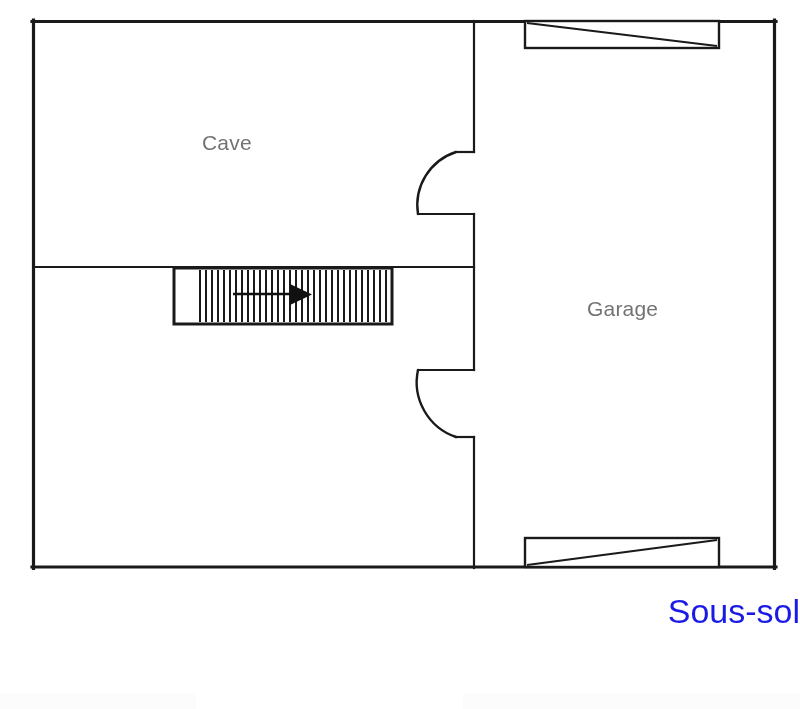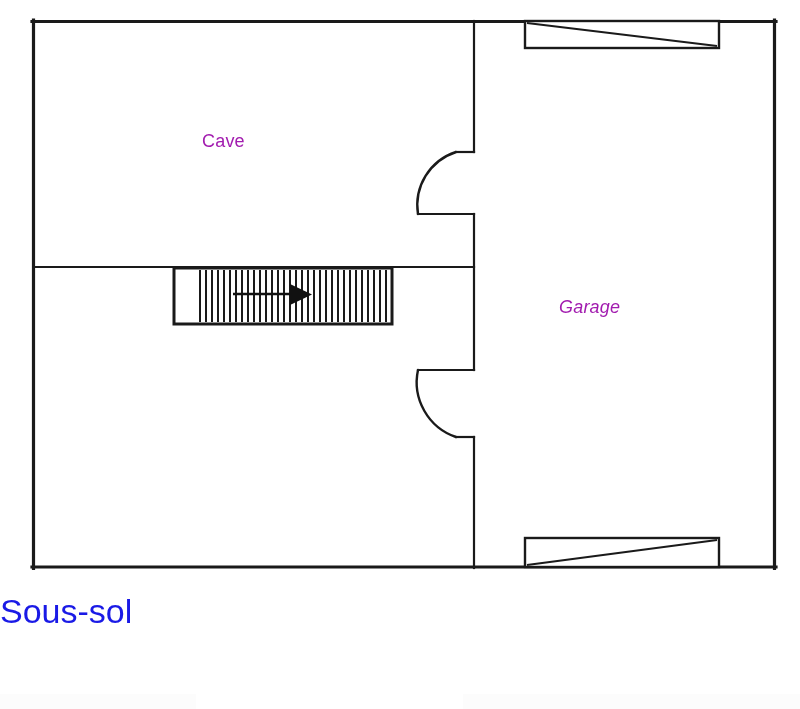--- a/index.html
+++ b/index.html
@@ -69,46 +69,45 @@
     stroke: #111111;
     stroke-width: 2.4;
     fill: none;
   }
   .stair-arrow-head {
     fill: #111111;
     stroke: none;
   }
   .room-label {
     position: absolute;
-    color: #a21caf;
+    color: #737373;
     font-family: "Liberation Sans", sans-serif;
-    font-size: 18px;
+    font-size: 21px;
     font-weight: 400;
     white-space: nowrap;
     letter-spacing: 0.2px;
   }
   #label-cave {
     left: 202px;
     top: 131px;
   }
   #label-garage {
-    left: 559px;
+    left: 587px;
     top: 297px;
-    font-style: italic;
   }
   #label-local-chaudiere {
     left: 203px;
     top: 404px;
   }
   #plan-title {
     position: absolute;
     left: 0;
     top: 592px;
     width: 800px;
-    text-align: left;
+    text-align: right;
     color: #1a1ae6;
     font-family: "Liberation Sans", sans-serif;
     font-size: 34px;
     font-weight: 400;
     letter-spacing: 0px;
     white-space: nowrap;
   }
   .faint-band {
     position: absolute;
     background: #fcfcfc;

